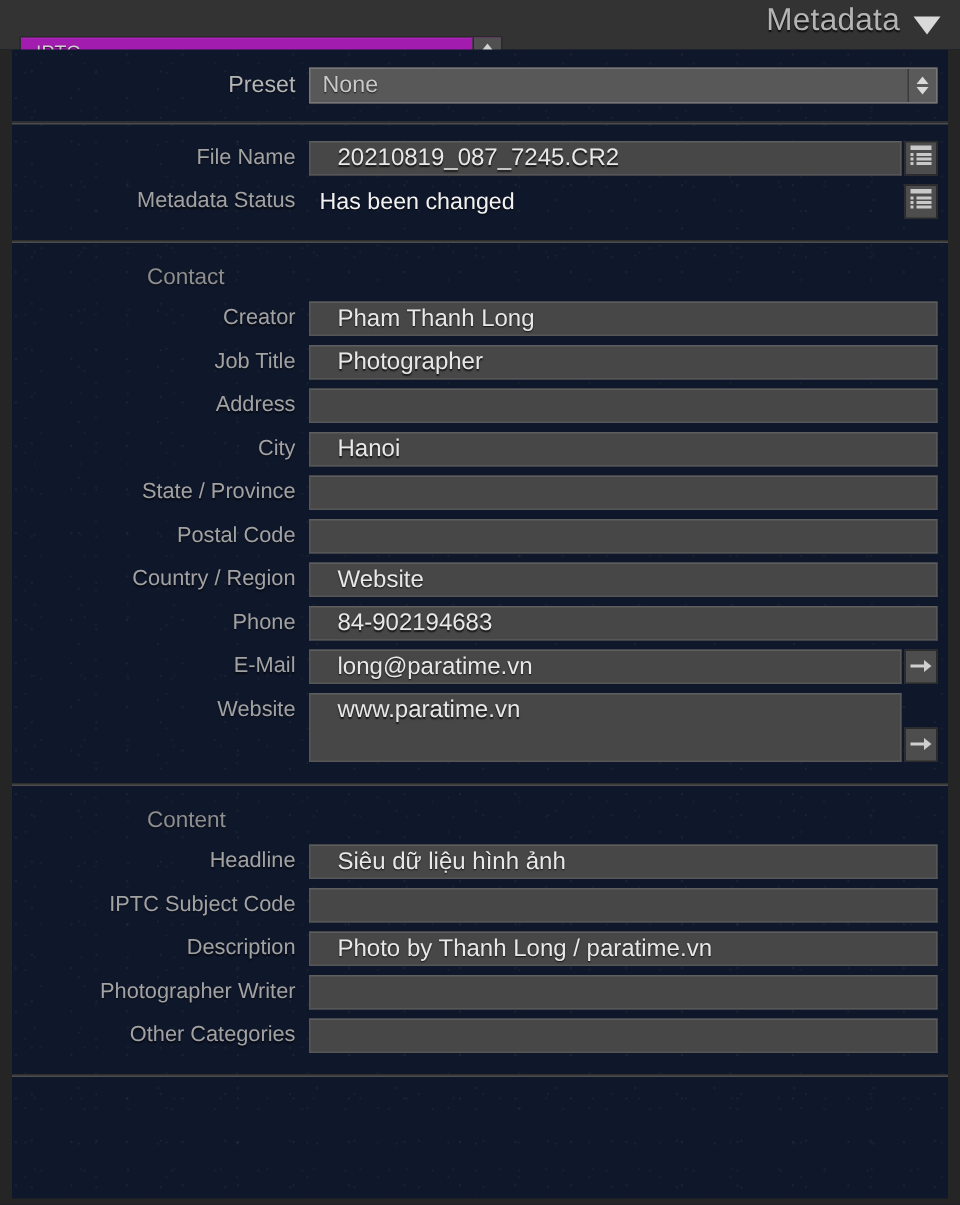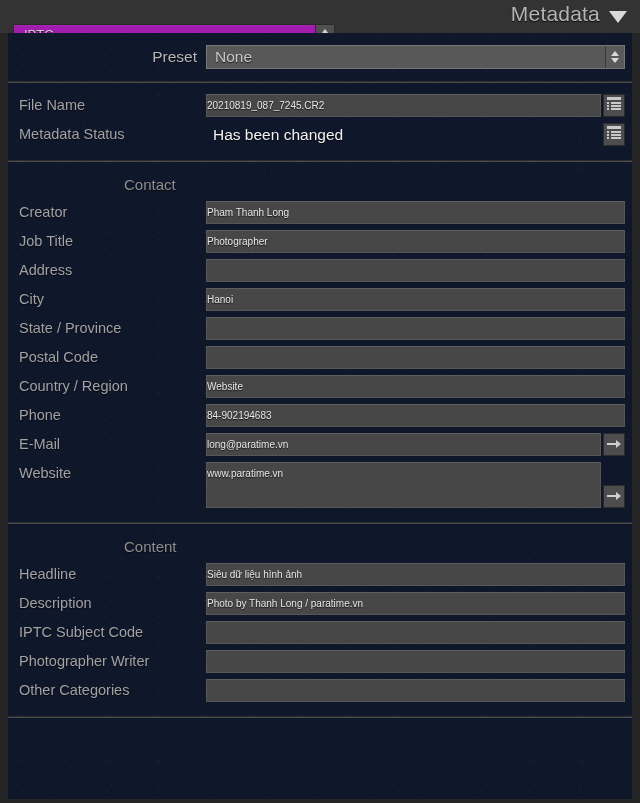--- a/index.html
+++ b/index.html
@@ -126,43 +126,42 @@
   
   .row {
     display: flex;
     align-items: flex-start;
     height: 29px;
     position: relative;
   }
   .row .label {
     width: 198px;
     flex: none;
-    text-align: left;
+    text-align: right;
     padding-right: 9px;
     font-size: 14.5px;
     color: #a2a2a2;
     text-shadow: 0 1px 1px rgba(0,0,0,0.6);
     line-height: 26px;
     white-space: nowrap;
     box-sizing: border-box;
-    padding-left: 11px;
   }
   .row .field {
     flex: 1;
     height: 23px;
     margin-top: 2px;
     background: #474747;
     border: 1px solid #565656;
     border-top-color: #5e5e5e;
     box-sizing: border-box;
-    font-size: 10px;
+    font-size: 16px;
     color: #e8e8e8;
     text-shadow: 0 1px 1px rgba(0,0,0,0.75);
     line-height: 21px;
-    padding-left: 0;
+    padding-left: 18px;
     white-space: nowrap;
     overflow: hidden;
   }
   .row .field.plain {
     background: transparent;
     border: none;
     padding-left: 7px;
     font-size: 15.5px;
     line-height: 23px;
     color: #f2f2f2;
@@ -170,21 +169,21 @@
   .row .field.tall {
     height: 46px;
   }
   .row.tall { height: 52px; }
   .row .spacer-right { width: 24px; flex: none; }
 
   .section-head {
     font-size: 15px;
     color: #8e8e8e;
     text-shadow: 0 1px 1px rgba(0,0,0,0.6);
-    padding-left: 116px;
+    padding-left: 90px;
     height: 28px;
     line-height: 28px;
   }
 
   
   .icon-btn {
     position: absolute;
     right: 0;
     top: 2px;
     width: 22px;
@@ -461,27 +460,27 @@
     <div class="pad-top"></div>
     <div class="section-head">Content</div>
     <div class="rows-wrap">
 
       <div class="row">
         <div class="label">Headline</div>
         <div class="field">Siêu dữ liệu hình ảnh</div>
       </div>
 
       <div class="row">
+        <div class="label">IPTC Subject Code</div>
+        <div class="field"></div>
+      </div>
+
+      <div class="row">
         <div class="label">Description</div>
         <div class="field">Photo by Thanh Long / paratime.vn</div>
-      </div>
-
-      <div class="row">
-        <div class="label">IPTC Subject Code</div>
-        <div class="field"></div>
       </div>
 
       <div class="row">
         <div class="label">Photographer Writer</div>
         <div class="field"></div>
       </div>
 
 
       <div class="row">
         <div class="label">Other Categories</div>

